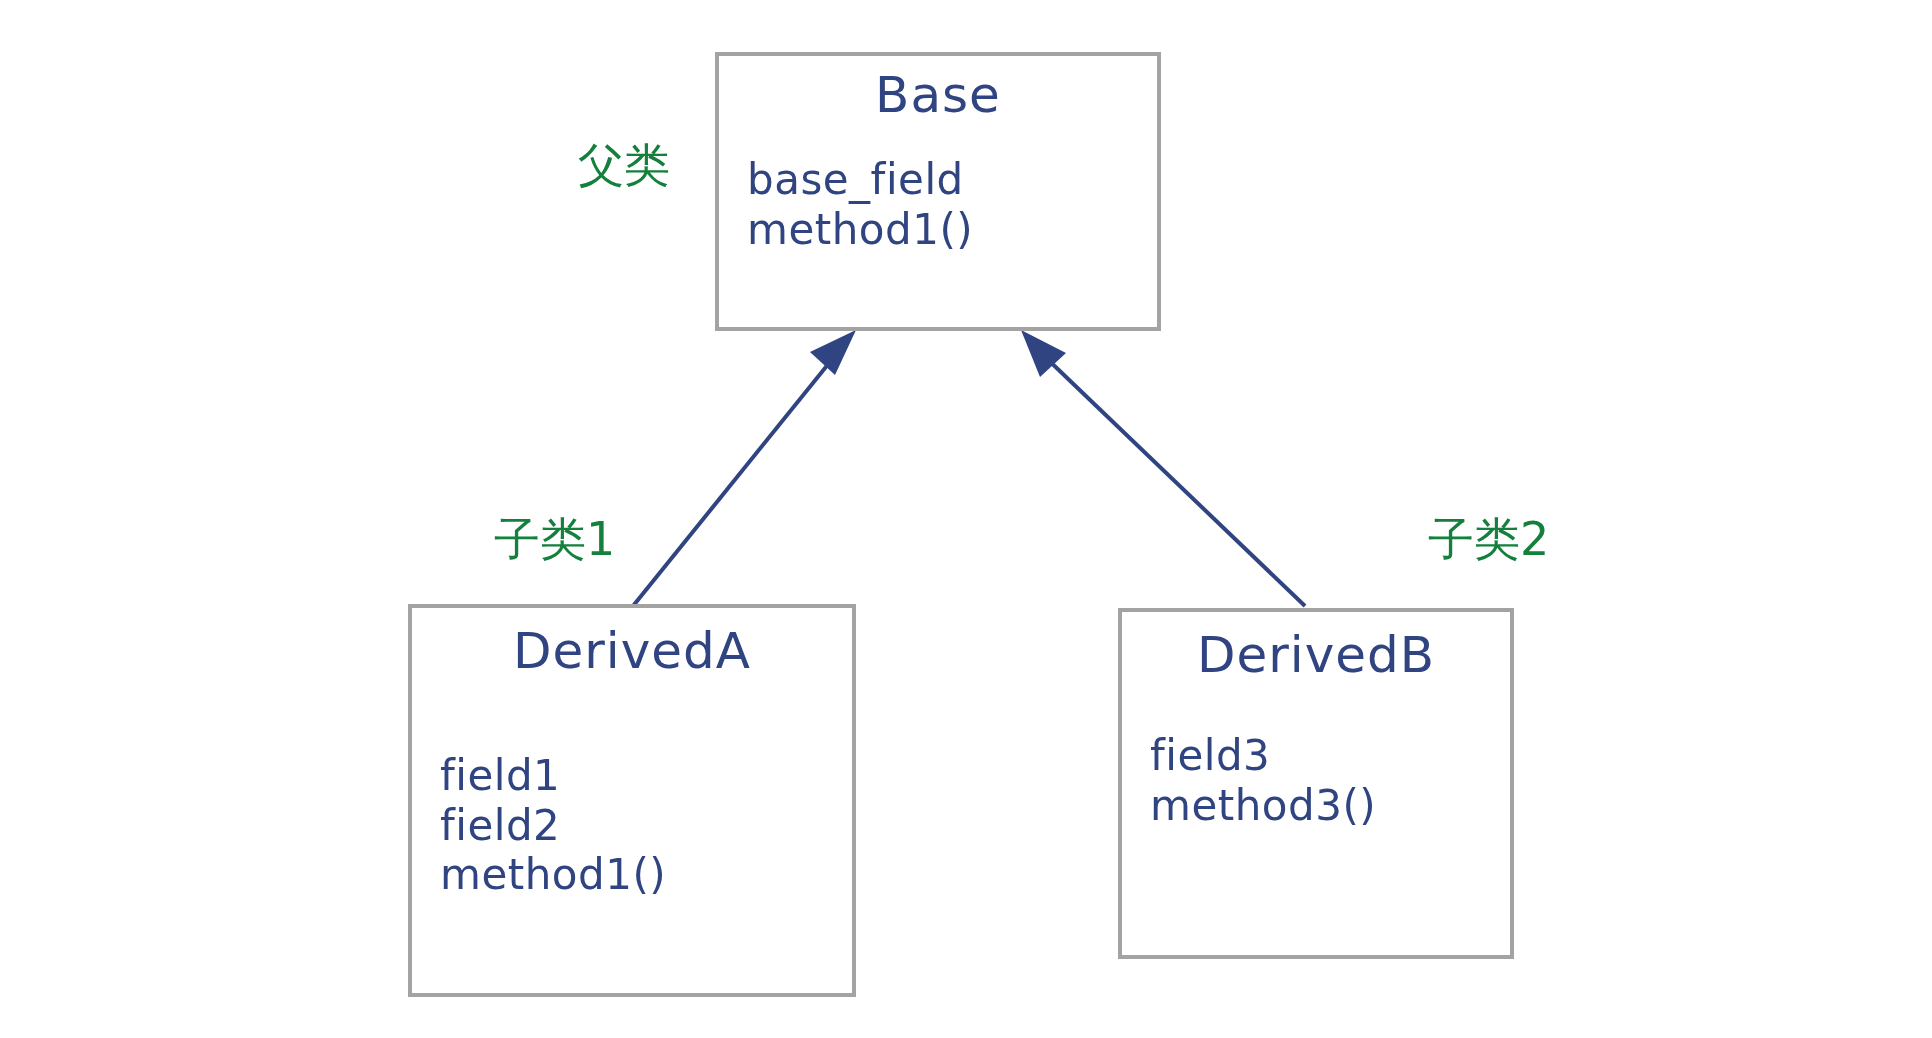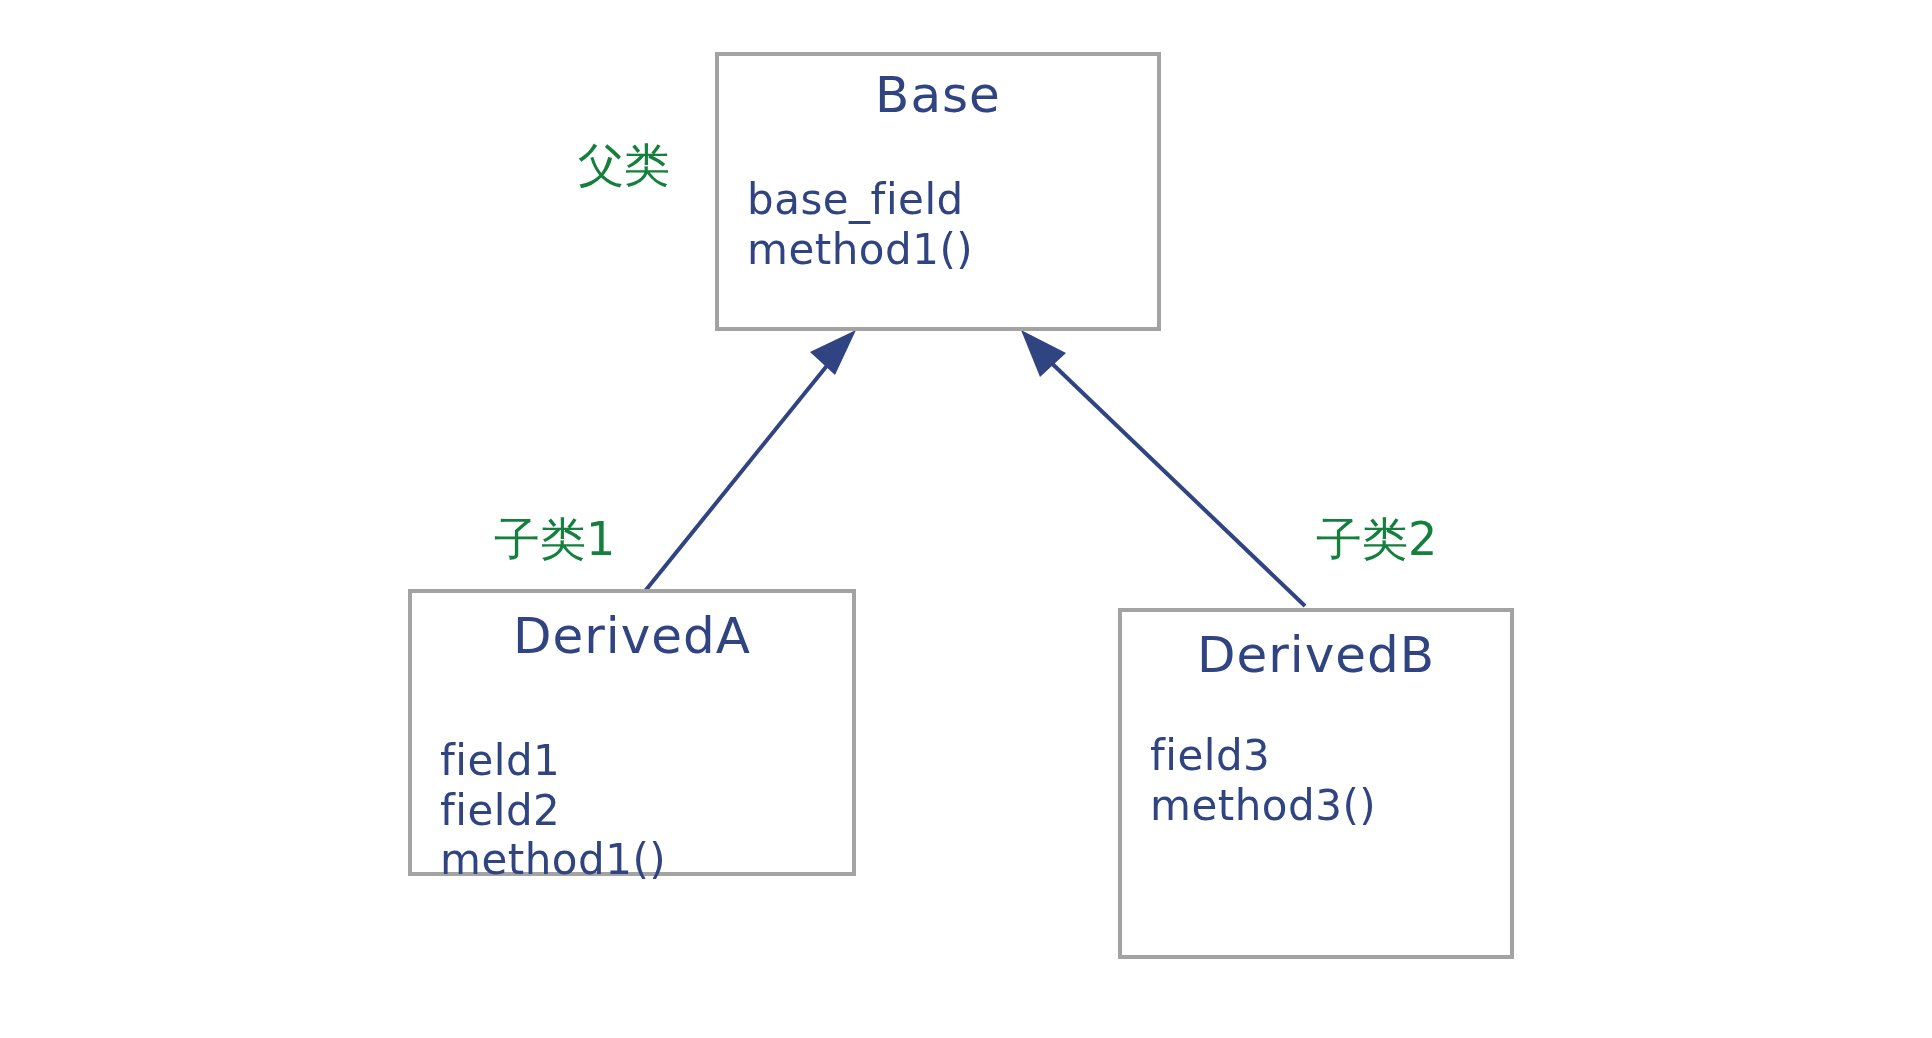--- a/index.html
+++ b/index.html
@@ -54,30 +54,30 @@
 
   
   #box-base {
     left: 715px;
     top: 52px;
     width: 446px;
     height: 279px;
   }
   #box-base .class-title { margin-top: 12px; }
   #box-base .class-members {
-    margin-top: 52px;
+    margin-top: 32px;
     margin-left: 28px;
   }
 
   
   #box-derived-a {
     left: 408px;
-    top: 589px;
+    top: 604px;
     width: 448px;
-    height: 287px;
+    height: 393px;
   }
   #box-derived-a .class-title { margin-top: 16px; }
   #box-derived-a .class-members {
     margin-top: 72px;
     margin-left: 28px;
   }
 
   
   #box-derived-b {
     left: 1118px;
@@ -95,21 +95,21 @@
   .annotation {
     position: absolute;
     color: #15803d;
     font-family: "DejaVu Sans", sans-serif;
     font-size: 46px;
     line-height: 1;
     white-space: nowrap;
   }
   #label-parent { left: 578px; top: 142px; }
   #label-child-1 { left: 494px; top: 516px; }
-  #label-child-2 { left: 1316px; top: 516px; }
+  #label-child-2 { left: 1428px; top: 516px; }
 </style>
 </head>
 <body>
 
 <div id="canvas">
 
   <svg id="edges" viewBox="0 0 1932 1038" xmlns="http://www.w3.org/2000/svg">
 
     <g>
       <line x1="633" y1="606" x2="838" y2="352" stroke="#2F4480" stroke-width="4"></line>

